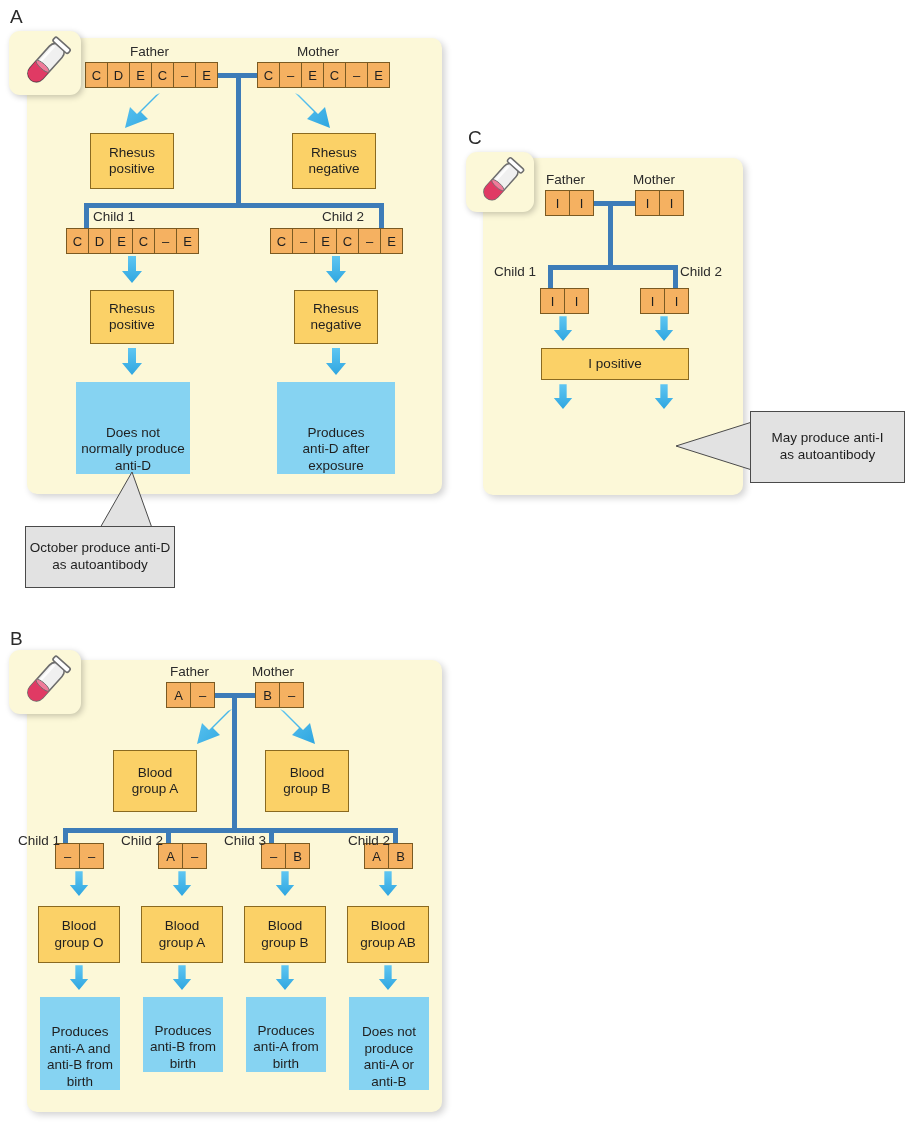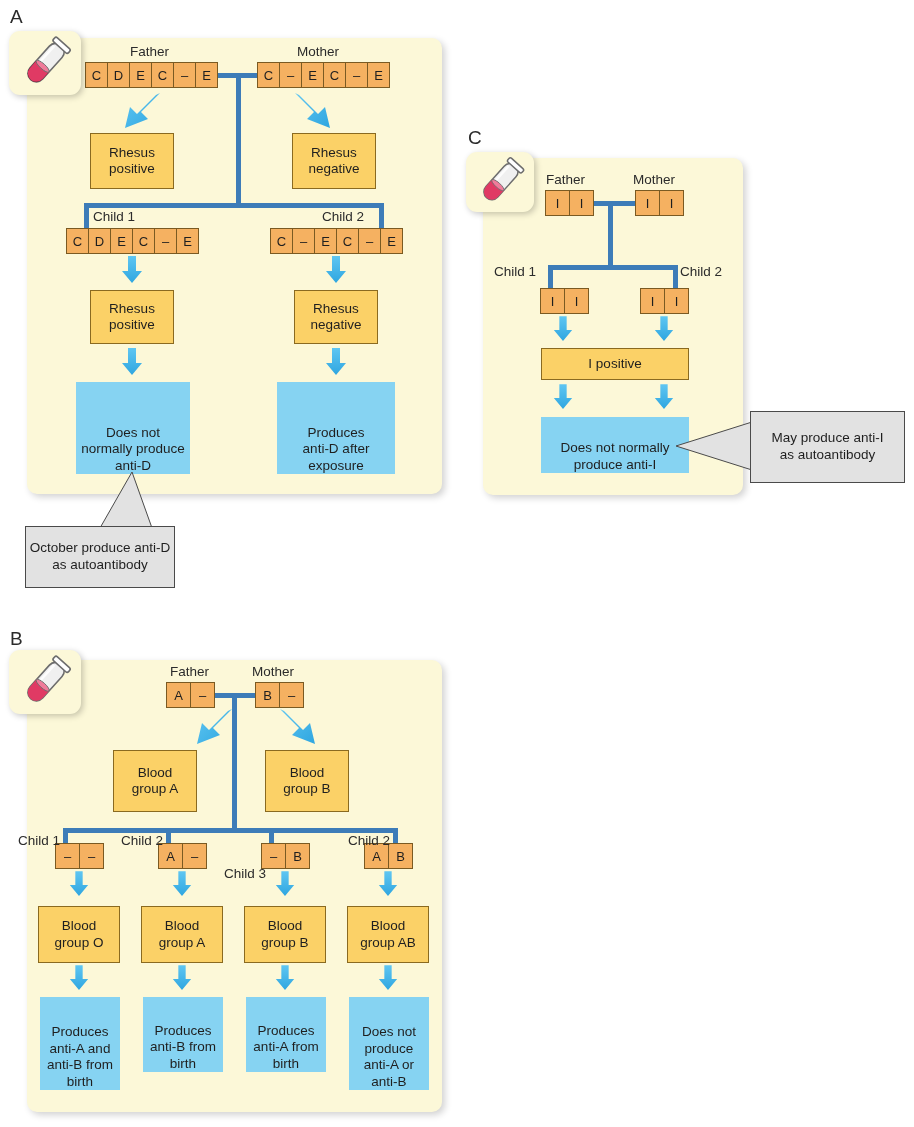--- a/index.html
+++ b/index.html
@@ -314,24 +314,20 @@
     <span style="white-space:pre-line">I positive</span>
   </div>
 
   <svg class="arrow" style="left:552px; top:384px;" width="22" height="26" viewBox="0 0 24 28">
     <path d="M8 0 H16 V15 H22 L12 27 L2 15 H8 Z" fill="url(#dC1)"></path>
   </svg>
   <svg class="arrow" style="left:653px; top:384px;" width="22" height="26" viewBox="0 0 24 28">
     <path d="M8 0 H16 V15 H22 L12 27 L2 15 H8 Z" fill="url(#dC1)"></path>
   </svg>
 
-  <div class="box blue" style="left:541px; top:417px; width:148px; height:56px;">
-    <span style="white-space:pre-line">Does not normally
-produce anti-I</span>
-  </div>
 
   <svg class="callout-tail" style="left:676px; top:420px;" width="80" height="56" viewBox="0 0 80 56">
     <path d="M0 26 L76 2 L76 50 Z" fill="#e2e2e2" stroke="#4a4a4a" stroke-width="1"></path>
   </svg>
   <div class="callout" style="left:750px; top:411px; width:155px; height:72px;">
     <span style="white-space:pre-line">May produce anti-I
 as autoantibody</span>
   </div>
 
   <div class="panel-letter" style="left:10px; top:628px;">B</div>
@@ -387,21 +383,21 @@
     <span style="white-space:pre-line">Blood
 group A</span>
   </div>
   <div class="box yellow" style="left:265px; top:750px; width:84px; height:62px;">
     <span style="white-space:pre-line">Blood
 group B</span>
   </div>
 
   <div class="ped-label" style="left:18px; top:833px;">Child 1</div>
   <div class="ped-label" style="left:121px; top:833px;">Child 2</div>
-  <div class="ped-label" style="left:224px; top:833px;margin-top:33px;">Child 3</div>
+  <div class="ped-label" style="left:224px; top:833px;">Child 3</div>
   <div class="ped-label" style="left:348px; top:833px;">Child 2</div>
 
   <div class="allele-row" style="left:55px; top:843px;">
     <div class="allele wide">–</div>
     <div class="allele wide">–</div>
   </div>
   <div class="allele-row" style="left:158px; top:843px;">
     <div class="allele wide">A</div>
     <div class="allele wide">–</div>
   </div>

